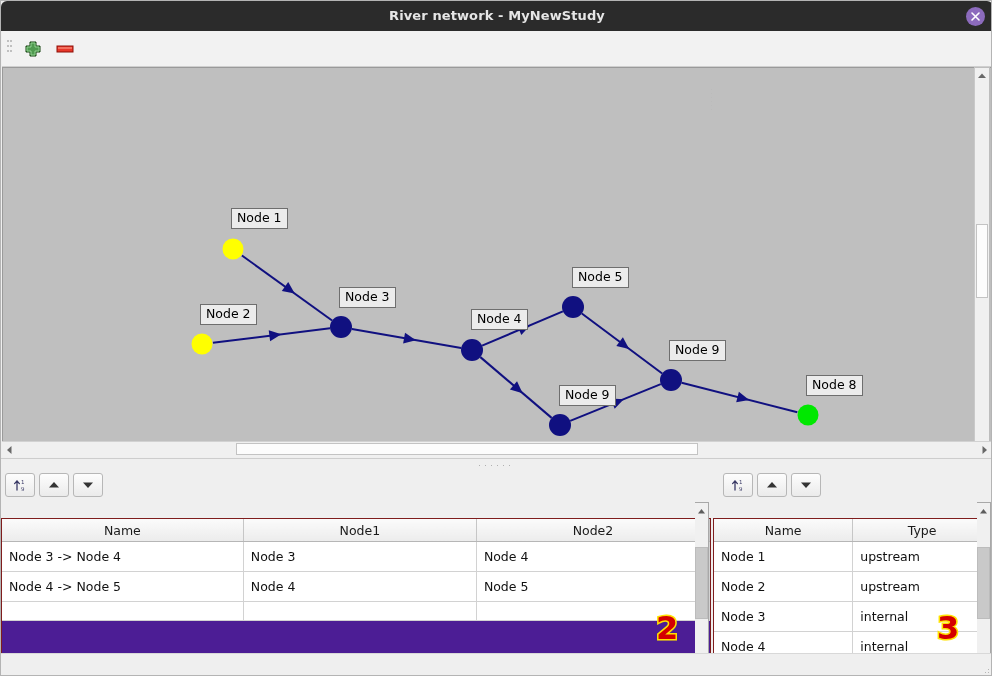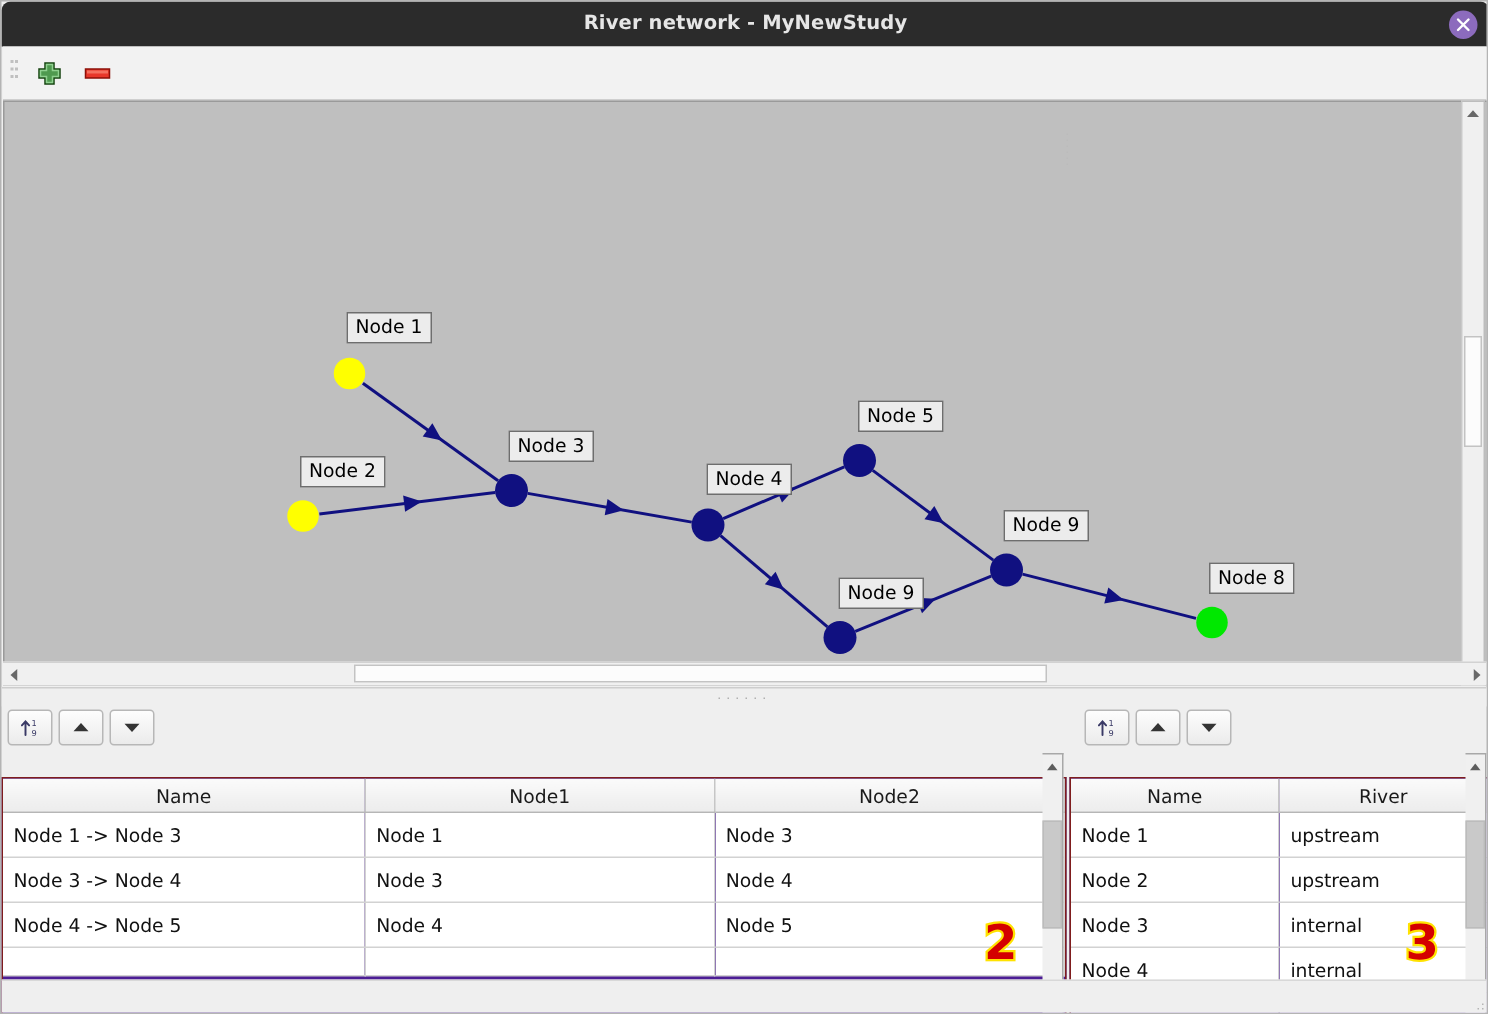--- a/index.html
+++ b/index.html
@@ -455,25 +455,20 @@
           </colgroup>
         <thead>
             <tr id="reach-head">
               <th>Name</th>
               <th>Node1</th>
               <th>Node2</th>
             </tr>
           </thead>
         <tbody id="reach-body">
             <tr>
-              <td>Node 1 -&gt; Node 3</td>
-              <td>Node 1</td>
-              <td>Node 3</td>
-            </tr>
-            <tr>
               <td>Node 3 -&gt; Node 4</td>
               <td>Node 3</td>
               <td>Node 4</td>
             </tr>
             <tr>
               <td>Node 4 -&gt; Node 5</td>
               <td>Node 4</td>
               <td>Node 5</td>
             </tr>
             <tr class="empty">
@@ -534,21 +529,21 @@
 
     <div class="table-box">
       <table class="grid">
         <colgroup>
             <col style="width:132px">
             <col style="width:132px">
           </colgroup>
         <thead>
             <tr id="node-head">
               <th>Name</th>
-              <th>River</th>
+              <th>Type</th>
             </tr>
           </thead>
         <tbody id="node-body">
             <tr>
               <td>Node 1</td>
               <td>upstream</td>
             </tr>
             <tr>
               <td>Node 2</td>
               <td>upstream</td>

